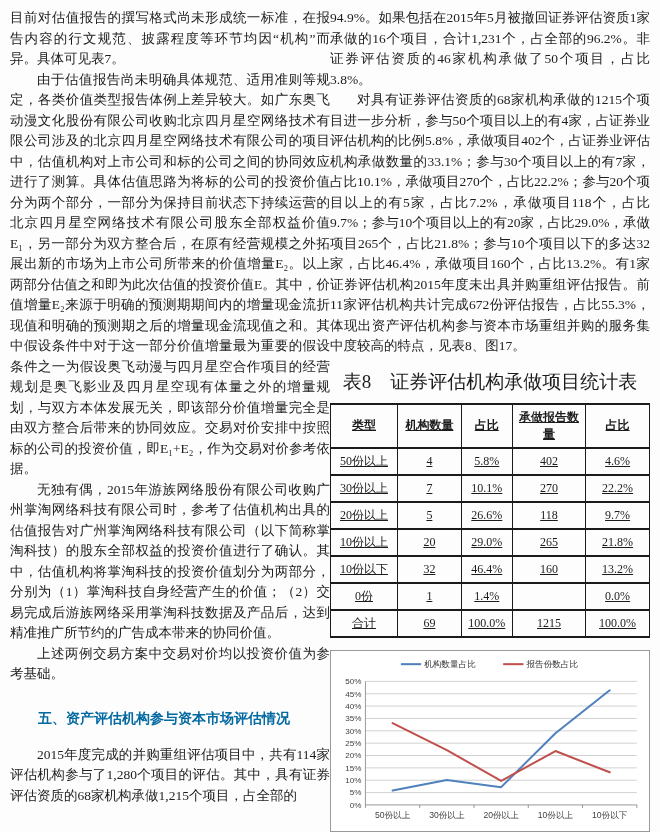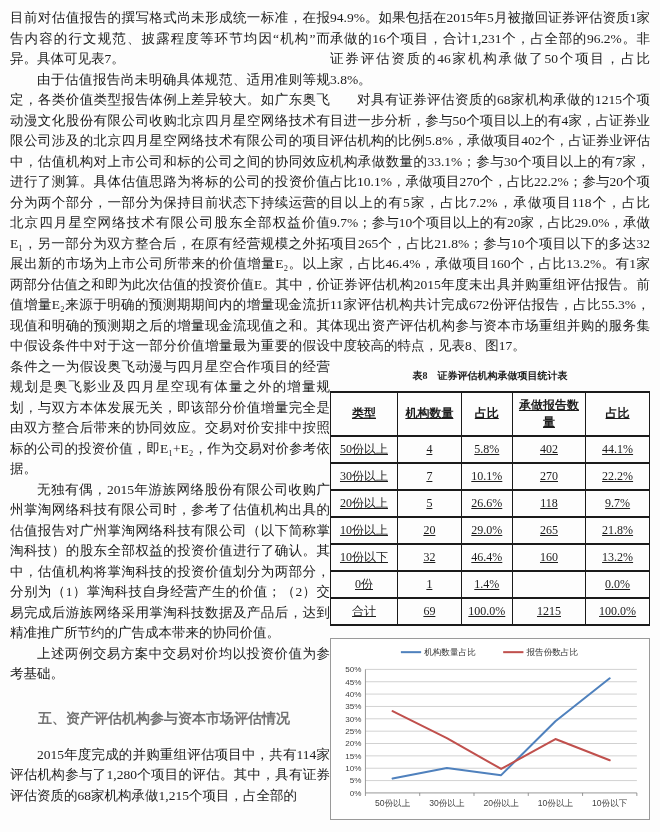--- a/index.html
+++ b/index.html
@@ -7,23 +7,23 @@
     width:660px;height:832px;background:#fdfdfd;box-sizing:border-box;
     padding:8px 10px 0 10px;display:flex;
     font-family:"Liberation Serif", serif;color:#1c1c1c;overflow:hidden;
   }
   .col{flex:1;min-width:0;}
   .para{margin:0;font-size:13.5px;line-height:20.5px;text-align:justify;}
   .indent{text-indent:2em;}
   .bold{font-weight:bold;}
   .section-head{
     margin:24px 0 16px 0;font-size:14px;line-height:20px;font-weight:bold;
-    color:#737373;text-indent:2em;
+    color:#0369a1;text-indent:2em;
   }
-  .table-title{text-align:center;font-weight:bold;font-size:10px;margin:12px 0 8px 0;}
+  .table-title{text-align:center;font-weight:normal;font-size:19px;margin:12px 0 8px 0;}
   table.stats{width:100%;border-collapse:collapse;font-size:12px;table-layout:fixed;text-decoration:underline;}
   table.stats th,table.stats td{
     border-top:2px solid #1b1b1b;border-bottom:2px solid #1b1b1b;
     border-left:1px solid #1b1b1b;border-right:1px solid #1b1b1b;
     text-align:center;padding:4px 2px;height:15px;
   }
   table.stats th{font-weight:bold;}
   .chart-box{margin-top:12px;border:1px solid #9a9a9a;background:#fff;}
   .chart-box svg{display:block;width:100%;height:auto;}
   .chart-box text{font-family:"Liberation Sans", sans-serif;}
@@ -64,21 +64,21 @@
             <th>承做报告数量</th>
             <th>占比</th>
           </tr>
       </thead>
       <tbody id="table-body">
           <tr>
             <td>50份以上</td>
             <td>4</td>
             <td>5.8%</td>
             <td>402</td>
-            <td>44.1%</td>
+            <td>4.6%</td>
           </tr>
           <tr>
             <td>30份以上</td>
             <td>7</td>
             <td>10.1%</td>
             <td>270</td>
             <td>22.2%</td>
           </tr>
           <tr>
             <td>20份以上</td>

